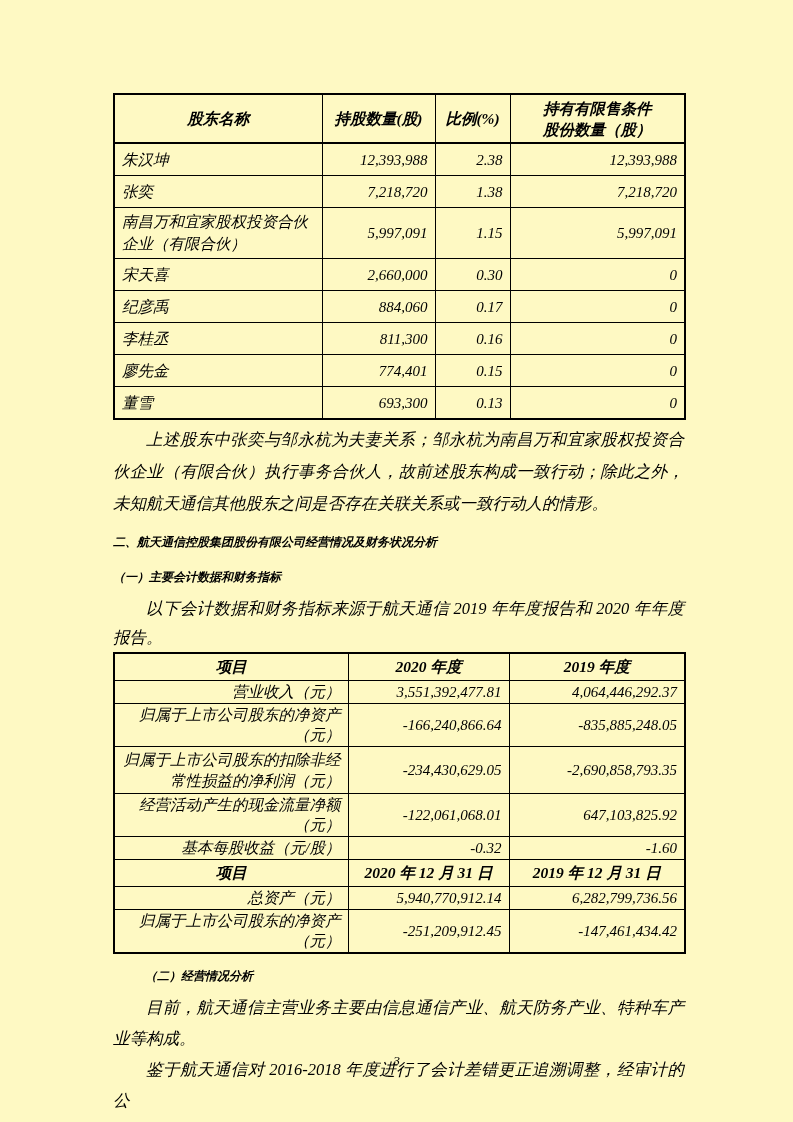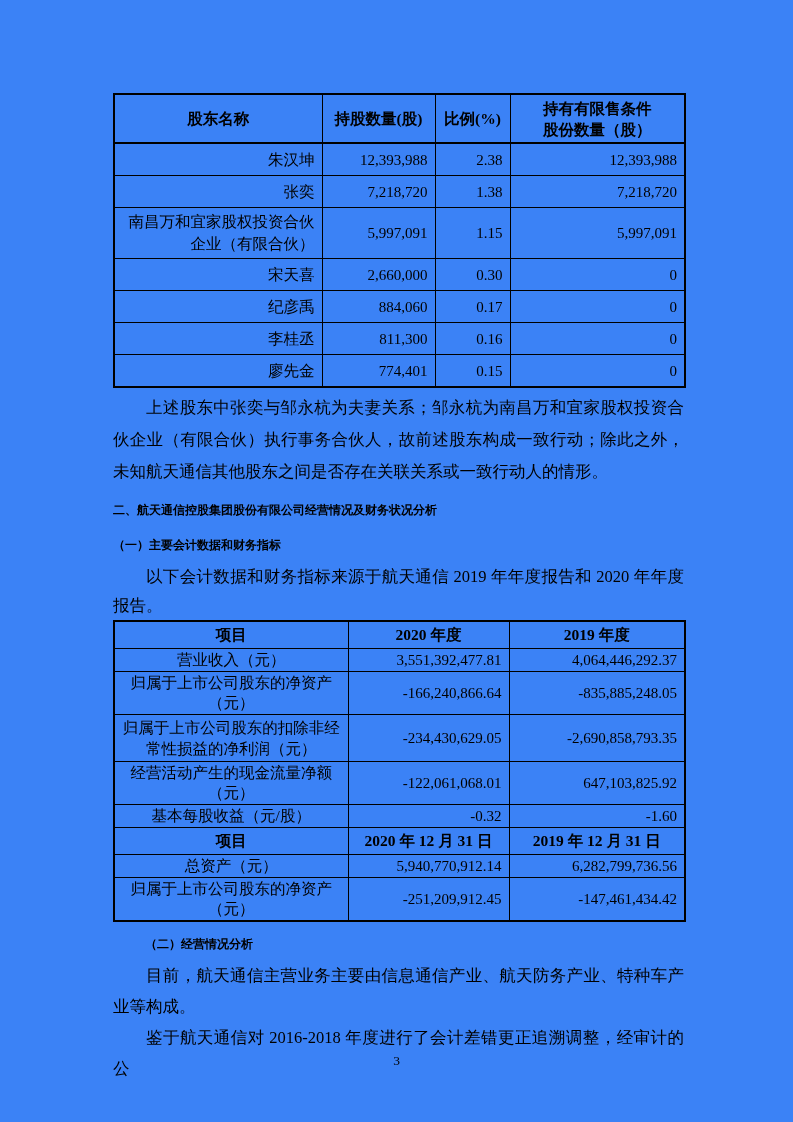--- a/index.html
+++ b/index.html
@@ -1,50 +1,51 @@
 <!DOCTYPE html>
 <html lang="zh"><head>
 <meta charset="utf-8">
 <style>
   html,body{margin:0;padding:0;background:#ffffff;}
   .page{
     position:relative;
     width:793px;height:1122px;
-    background:#3b82f6;color:#000000;
+    background:#fef9c3;color:#000000;
     font-family:"Liberation Serif","DejaVu Serif",serif;
     overflow:hidden;
+    font-style:italic;
   }
   .content{
     position:absolute;left:113px;top:0;width:571px;
   }
   
   table{border-collapse:collapse;width:571px;table-layout:fixed;}
   .tbl{border:2px solid #000;}
   .tbl td,.tbl th{
     border:1px solid #000;
     font-size:15.5px;
     padding:2px 7px;
     vertical-align:middle;
     overflow:hidden;
   }
   .tbl th{font-weight:bold;text-align:center;line-height:21px;}
   
   .t1{margin-top:93px;}
   .t1 th{height:43px;}
   .t1 td{height:27px;line-height:22px;}
   .t1 td.num{text-align:right;font-size:15px;}
-  .t1 td.name{text-align:right;}
+  .t1 td.name{text-align:left;}
   .t1 tr.dbl td{height:46px;}
   .t1 thead th{border-bottom:2px solid #000;}
   
   .t2{margin-top:0;border-radius:28px;}
   .t2 th{height:22px;line-height:20px;}
   .t2 td{height:20px;line-height:20px;padding:1px 7px;}
   .t2 td.num{text-align:right;font-size:15px;}
-  .t2 td.label{text-align:center;}
+  .t2 td.label{text-align:right;}
   .t2 tr.dbl td{height:44px;line-height:21px;}
   
   .para{
     font-size:16.5px;line-height:32px;
     text-align:justify;text-indent:2em;
     margin:0;
   }
   #p1{margin-top:4px;line-height:32px;}
   #p2{margin-top:3px;line-height:29px;}
   #p3{margin-top:2px;line-height:31px;}
@@ -122,20 +123,26 @@
           <td class="num">811,300</td>
           <td class="num">0.16</td>
           <td class="num">0</td>
         </tr>
         <tr>
           <td class="name">廖先金</td>
           <td class="num">774,401</td>
           <td class="num">0.15</td>
           <td class="num">0</td>
         </tr>
+        <tr>
+          <td class="name">董雪</td>
+          <td class="num">693,300</td>
+          <td class="num">0.13</td>
+          <td class="num">0</td>
+        </tr>
       </tbody>
     </table>
 
     <p id="p1" class="para">上述股东中张奕与邹永杭为夫妻关系；邹永杭为南昌万和宜家股权投资合伙企业（有限合伙）执行事务合伙人，故前述股东构成一致行动；除此之外，未知航天通信其他股东之间是否存在关联关系或一致行动人的情形。</p>
 
     <p id="h2-sec" class="h-num">二、航天通信控股集团股份有限公司经营情况及财务状况分析</p>
     <p id="h3-sub1" class="h-num">（一）主要会计数据和财务指标</p>
 
     <p id="p2" class="para">以下会计数据和财务指标来源于航天通信 2019 年年度报告和 2020 年年度报告。</p>
 

